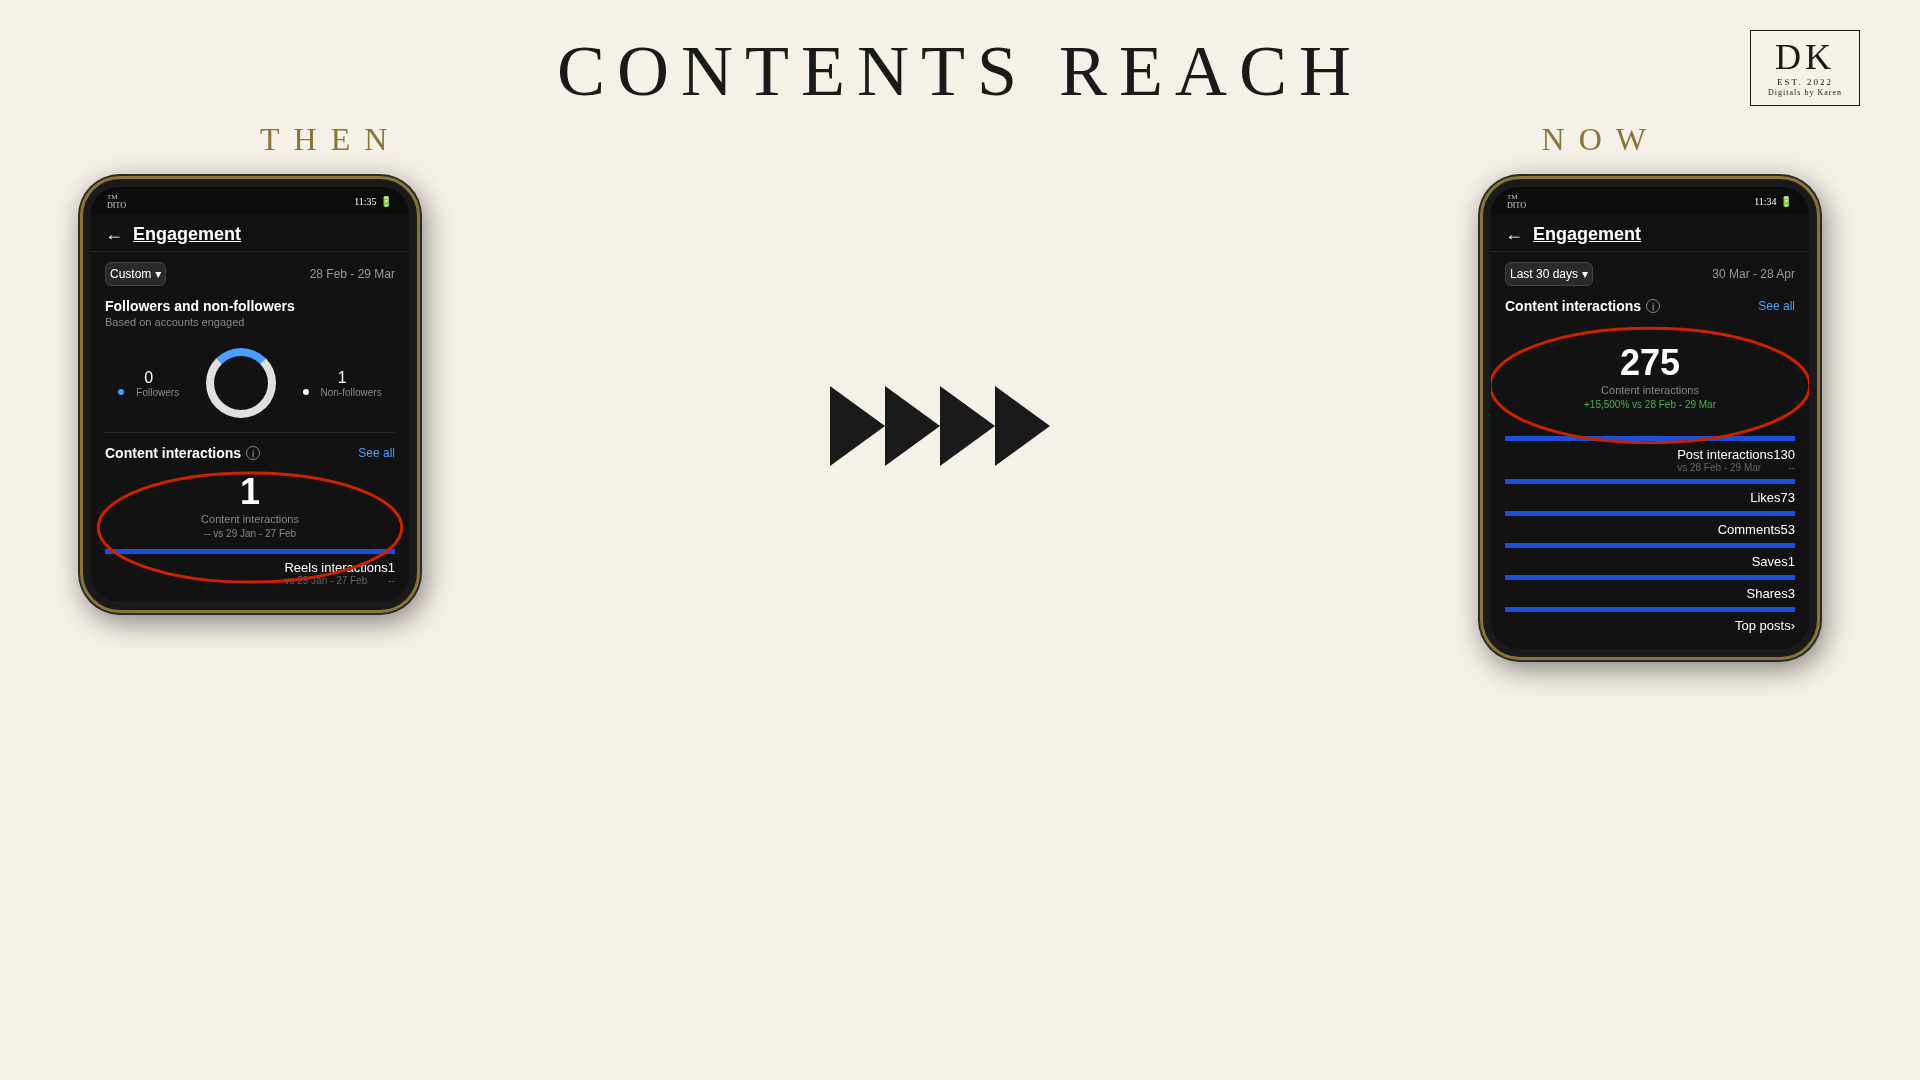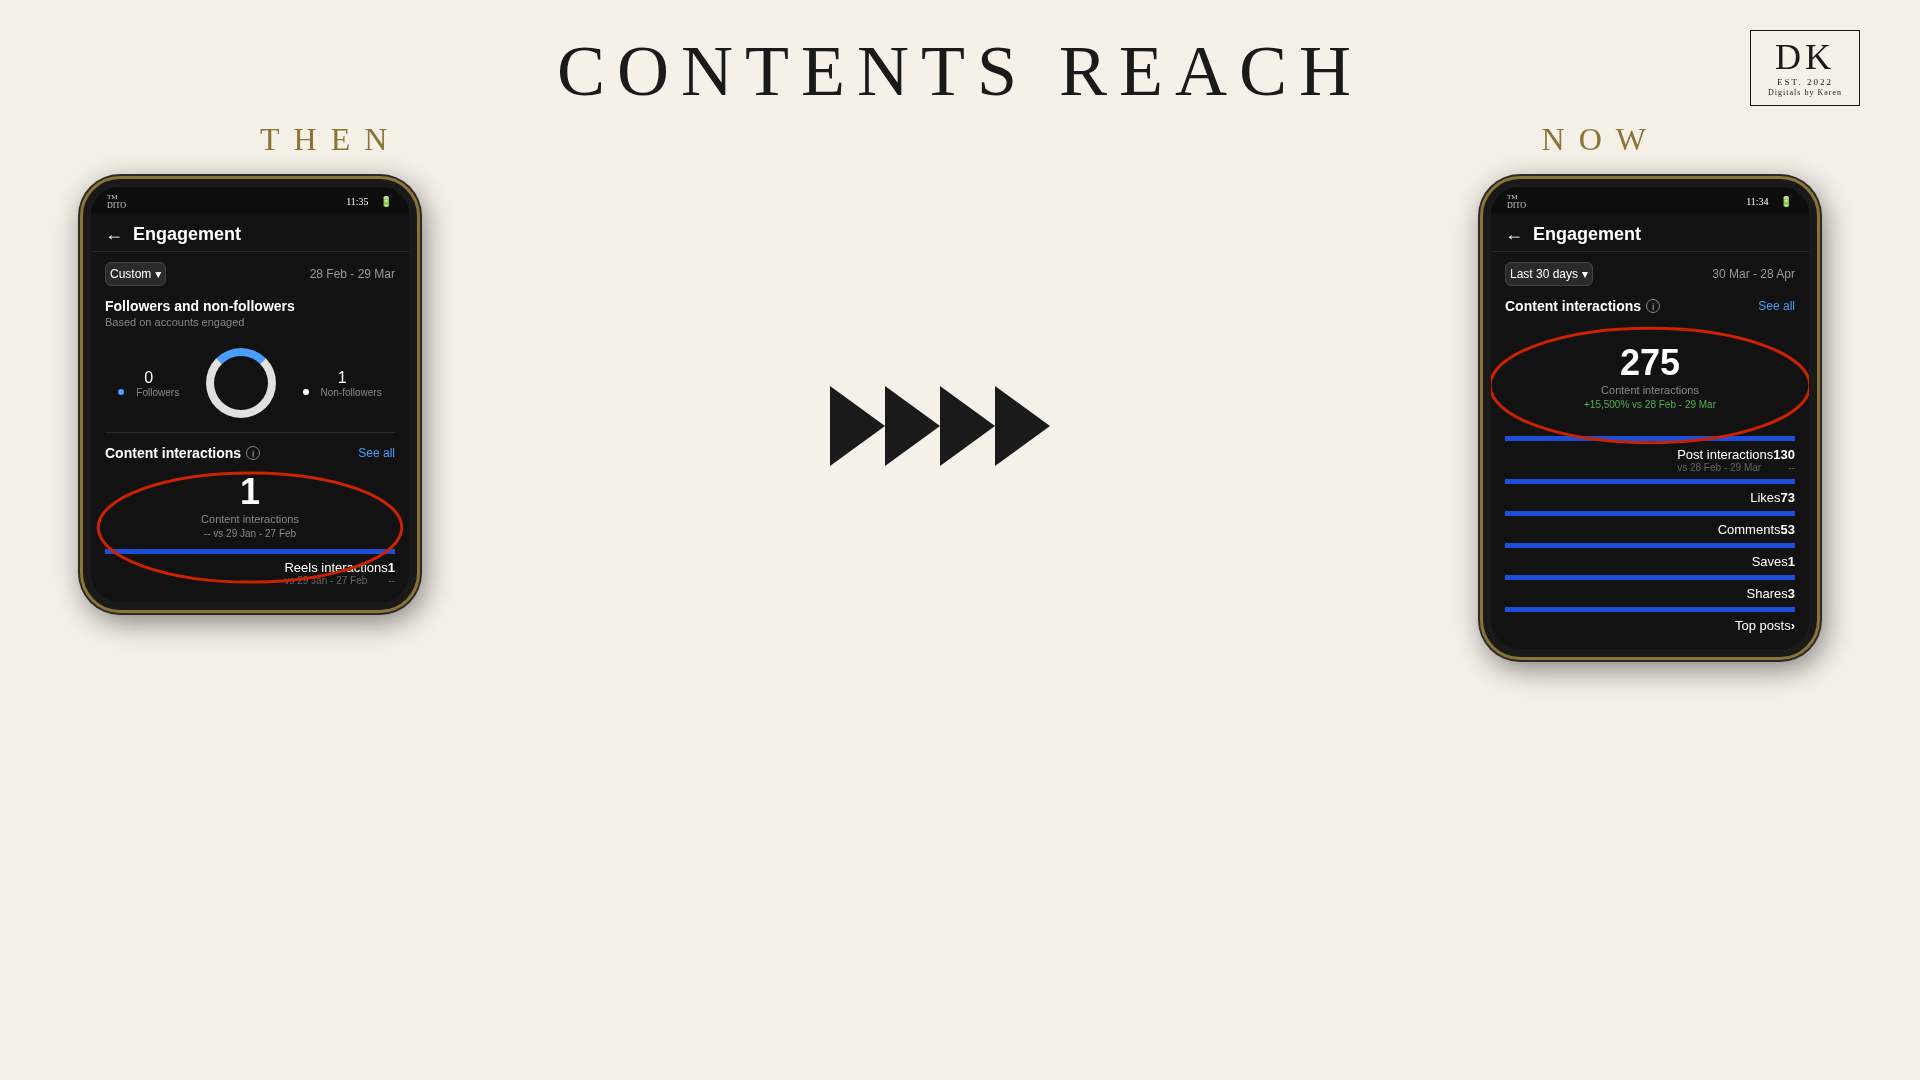--- a/index.html
+++ b/index.html
@@ -111,21 +111,21 @@
       height: 6px;
       background: #0d0d0d;
       border-radius: 3px;
     }
 
     .phone-notch-right {
       font-size: 9px;
       color: #ccc;
       display: flex;
       align-items: flex-start;
-      gap: 12px;
+      gap: 4px;
     }
 
     .phone-screen {
       background: #121212;
       border-radius: 0 0 28px 28px;
       overflow: hidden;
     }
 
     
     .screen-header {
@@ -139,20 +139,21 @@
     .back-arrow {
       color: #fff;
       font-size: 18px;
     }
 
     .screen-title {
       color: #fff;
       font-size: 18px;
       font-family: -apple-system, sans-serif;
       font-weight: 600;
+      text-decoration: underline;
     }
 
     .screen-content {
       padding: 10px 14px;
     }
 
     
     .filter-row {
       display: flex;
       justify-content: space-between;
@@ -324,21 +325,21 @@
     .stat-row-sublabel {
       color: #666;
       font-size: 10px;
       font-family: sans-serif;
     }
 
     .stat-row-value {
       color: #fff;
       font-size: 13px;
       font-family: sans-serif;
-      font-weight: 700;
+      font-weight: 400;
       text-align: right;
     }
 
     .stat-row-subvalue {
       color: #666;
       font-size: 10px;
       font-family: sans-serif;
       text-align: right;
     }
   </style>

